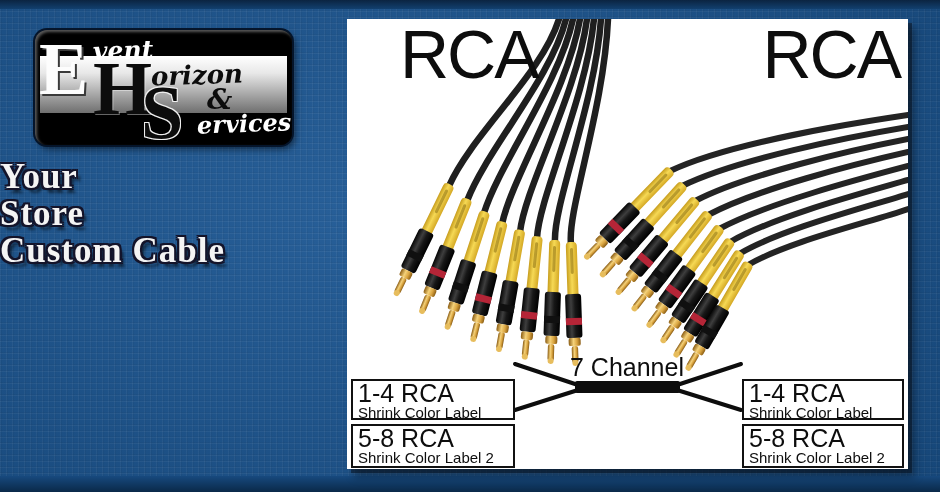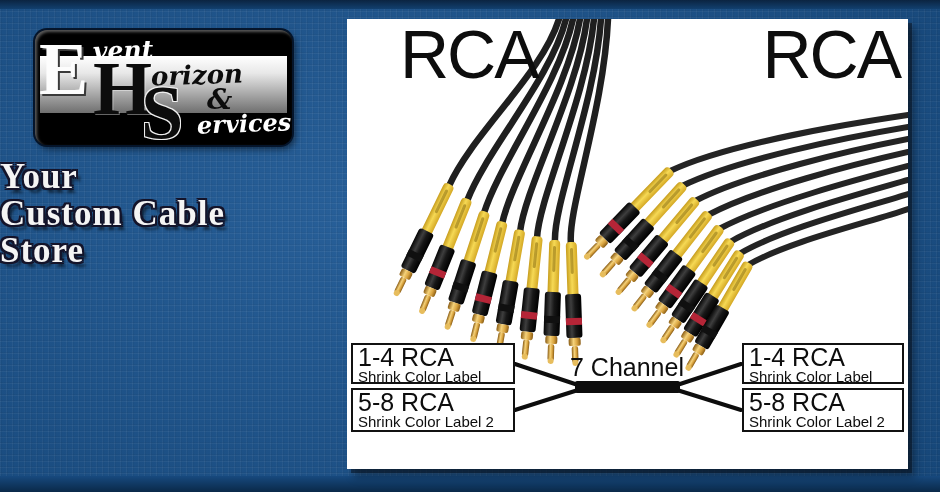--- a/index.html
+++ b/index.html
@@ -58,21 +58,21 @@
     background:#ffffff;
     box-shadow:4px 4px 0 rgba(10,20,35,0.55), 7px 8px 8px rgba(0,0,0,0.35);
   }
   .rca{position:absolute;top:0;font-size:68px;line-height:1.05;color:#0d0d0d;
        letter-spacing:-2px;font-family:"Liberation Sans",sans-serif;margin-left:48px;}
   .rca-left{left:5px;}
   .rca-right{right:8px;}
   svg.cables, svg.diagram{position:absolute;left:0;top:0;}
   .label-box{
     position:absolute;border:2px solid #111;background:#fff;
-    padding:1px 0 0 5px;box-sizing:border-box;z-index:4;
+    padding:1px 0 0 5px;box-sizing:border-box;z-index:4;margin-top:36px;
   }
   .label-box .t{font-size:25px;line-height:23px;color:#0d0d0d;}
   .label-box .s{font-size:15px;line-height:16px;color:#0d0d0d;}
   .box-lt{left:4px;  top:324px;width:164px;height:41px;}
   .box-lb{left:4px;  top:369px;width:164px;height:44px;}
   .box-rt{left:395px;top:324px;width:162px;height:41px;}
   .box-rb{left:395px;top:369px;width:162px;height:44px;}
   .channel-label{
     position:absolute;left:200px;top:334px;width:160px;text-align:center;
     font-size:25px;color:#0d0d0d;z-index:3;
@@ -95,22 +95,22 @@
     <span class="script l-vent">vent</span>
     <span class="big-letter l-h">H</span>
     <span class="script l-orizon">orizon</span>
     <span class="big-letter l-s">S</span>
     <span class="script l-amp">&amp;</span>
     <span class="script l-ervices">ervices</span>
   </div>
 
   <div class="tagline">
     <div>Your</div>
+    <div>Store</div>
     <div>Custom Cable</div>
-    <div>Store</div>
   </div>
 
   <div class="panel">
 
     <svg class="cables" width="561" height="450" viewBox="0 0 561 450">
       <defs>
         <linearGradient id="bodyG" x1="0" y1="0" x2="1" y2="0">
           <stop offset="0" stop-color="#050505"></stop>
             <stop offset="0.35" stop-color="#3e3e3e"></stop>
           <stop offset="0.6" stop-color="#171717"></stop>

